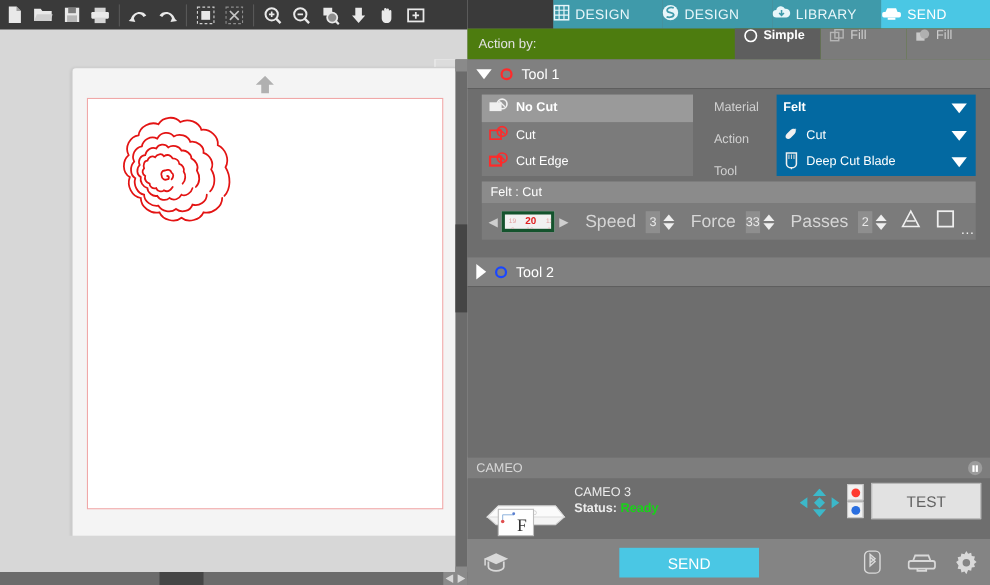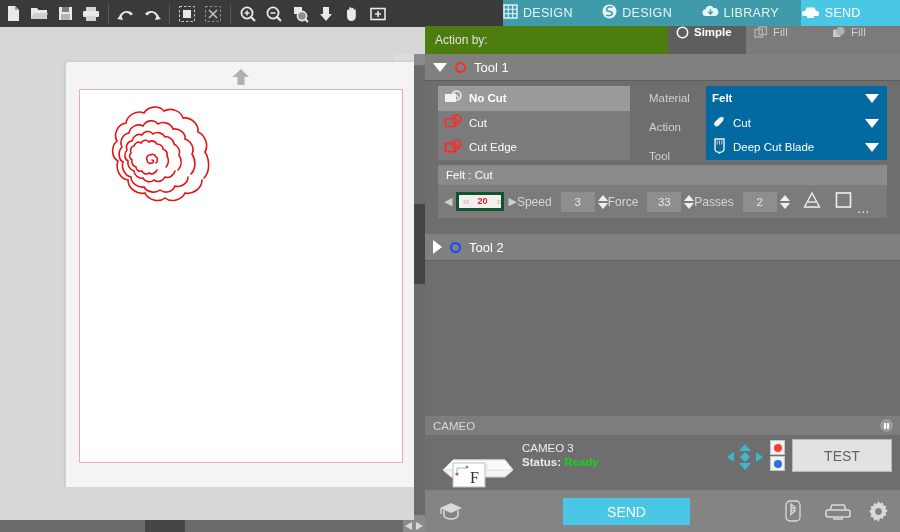--- a/index.html
+++ b/index.html
@@ -172,21 +172,21 @@
     display: flex; align-items: center; gap: 4px; margin-left: 6px;
   }
   .blade-arrow { color: #cfcfcf; font-size: 11px; cursor: pointer; }
   .blade-box {
     width: 48px; height: 19px; background: #f1f1f1; border: 3px solid #14532d;
     position: relative; overflow: hidden; cursor: pointer;
   }
   .blade-box .bn { position: absolute; font-size: 6px; color: #e2a0a0; line-height: 8px; }
   .blade-box .bn.sel { color: #e02020; font-weight: bold; font-size: 9px; line-height: 9px; }
 
-  .set-label { color: #d6d6d6; font-size: 12px; }
+  .set-label { color: #d6d6d6; font-size: 16px; margin-left: 15px; }
   .set-field {
     width: 34px; height: 20px; background: #8e8e8e; color: #e8e8e8; font-size: 11.5px;
     display: flex; align-items: center; justify-content: center; margin-left: 9px; cursor: text;
   }
   .spin { margin-left: 3px; display: flex; flex-direction: column; gap: 2px; cursor: pointer; }
   .spin .s-up { width: 0; height: 0; border-left: 5px solid transparent; border-right: 5px solid transparent; border-bottom: 6px solid #efefef; }
   .spin .s-dn { width: 0; height: 0; border-left: 5px solid transparent; border-right: 5px solid transparent; border-top: 6px solid #efefef; }
   .set-icon { margin-left: 12px; cursor: pointer; }
   .set-dots { margin-left: 4px; color: #efefef; font-size: 13px; align-self: flex-end; margin-bottom: 2px; letter-spacing: 1px; cursor: pointer;}
 

